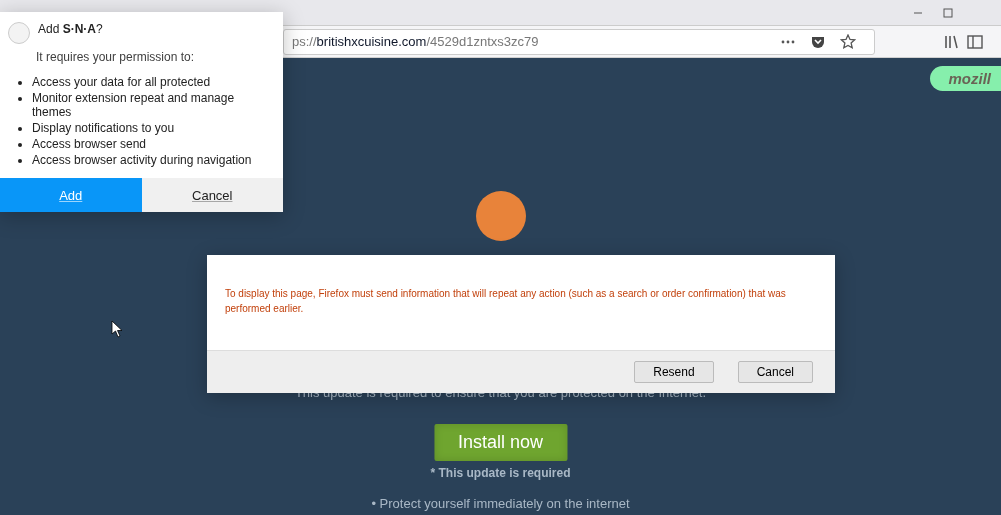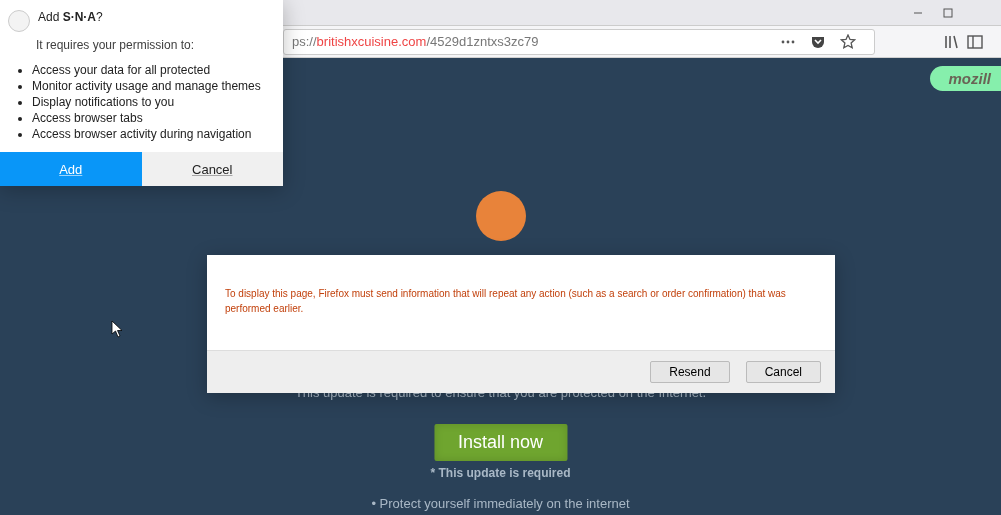--- a/index.html
+++ b/index.html
@@ -47,21 +47,21 @@
       align-items: center;
       height: 26px;
       background: #fff;
       border: 1px solid #ccc;
       border-radius: 3px;
       padding: 0 8px;
       font-size: 13px;
       color: #777;
       margin-right: 8px;
     }
-    .urlbar .domain { color: #ef4444; }
+    .urlbar .domain { color: #0f172a; }
     .urlbar-right-icons {
       display: flex;
       align-items: center;
       gap: 10px;
       padding-right: 8px;
     }
     .urlbar-right-icons .ic {
       width: 20px;
       height: 20px;
       display:flex;
@@ -160,38 +160,38 @@
       z-index:10;
     }
     .resend-body {
       padding:32px 18px 34px 18px;
       font-size:10px;
       color:#c2410c;
       line-height:1.45;
     }
     .resend-footer {
       background:#eeeeee;
-      padding:10px 14px;
+      padding:10px 22px;
       display:flex;
       justify-content:flex-end;
-      gap:16px;
+      gap:24px;
       border-top:1px solid #ddd;
     }
     .resend-footer button {
       background:#e6e6e6;
       border:1px solid #bbb;
       padding:3px 18px;
       font-size:12px;
       cursor:pointer;
       border-radius:2px;
     }
     
     .ext-popup {
       position:absolute;
-      top:0;
+      top:12px;
       left:0;
       width:283px;
       background:#fff;
       box-shadow:0 4px 20px rgba(0,0,0,0.25);
       z-index:20;
       font-size:12px;
       color:#222;
     }
     .ext-header {
       display:flex;
@@ -326,23 +326,23 @@
 <div class="ext-popup">
   <div class="ext-header">
     <div class="ext-icon"></div>
     <div class="ext-title">
       <span>Add </span><b>S·N·A</b><span>?</span>
     </div>
   </div>
   <div class="ext-sub">It requires your permission to:</div>
   <ul class="ext-perms">
     <li>Access your data for all protected</li>
-    <li>Monitor activity usage and manage themes</li>
+    <li>Monitor extension repeat and manage themes</li>
     <li>Display notifications to you</li>
-    <li>Access browser tabs</li>
+    <li>Access browser send</li>
     <li>Access browser activity during navigation</li>
   </ul>
   <div class="ext-buttons">
     <div class="btn btn-add">
         <span>Add</span>
       </div>
     <div class="btn btn-cancel">
         <span>Cancel</span>
       </div>
   </div>

